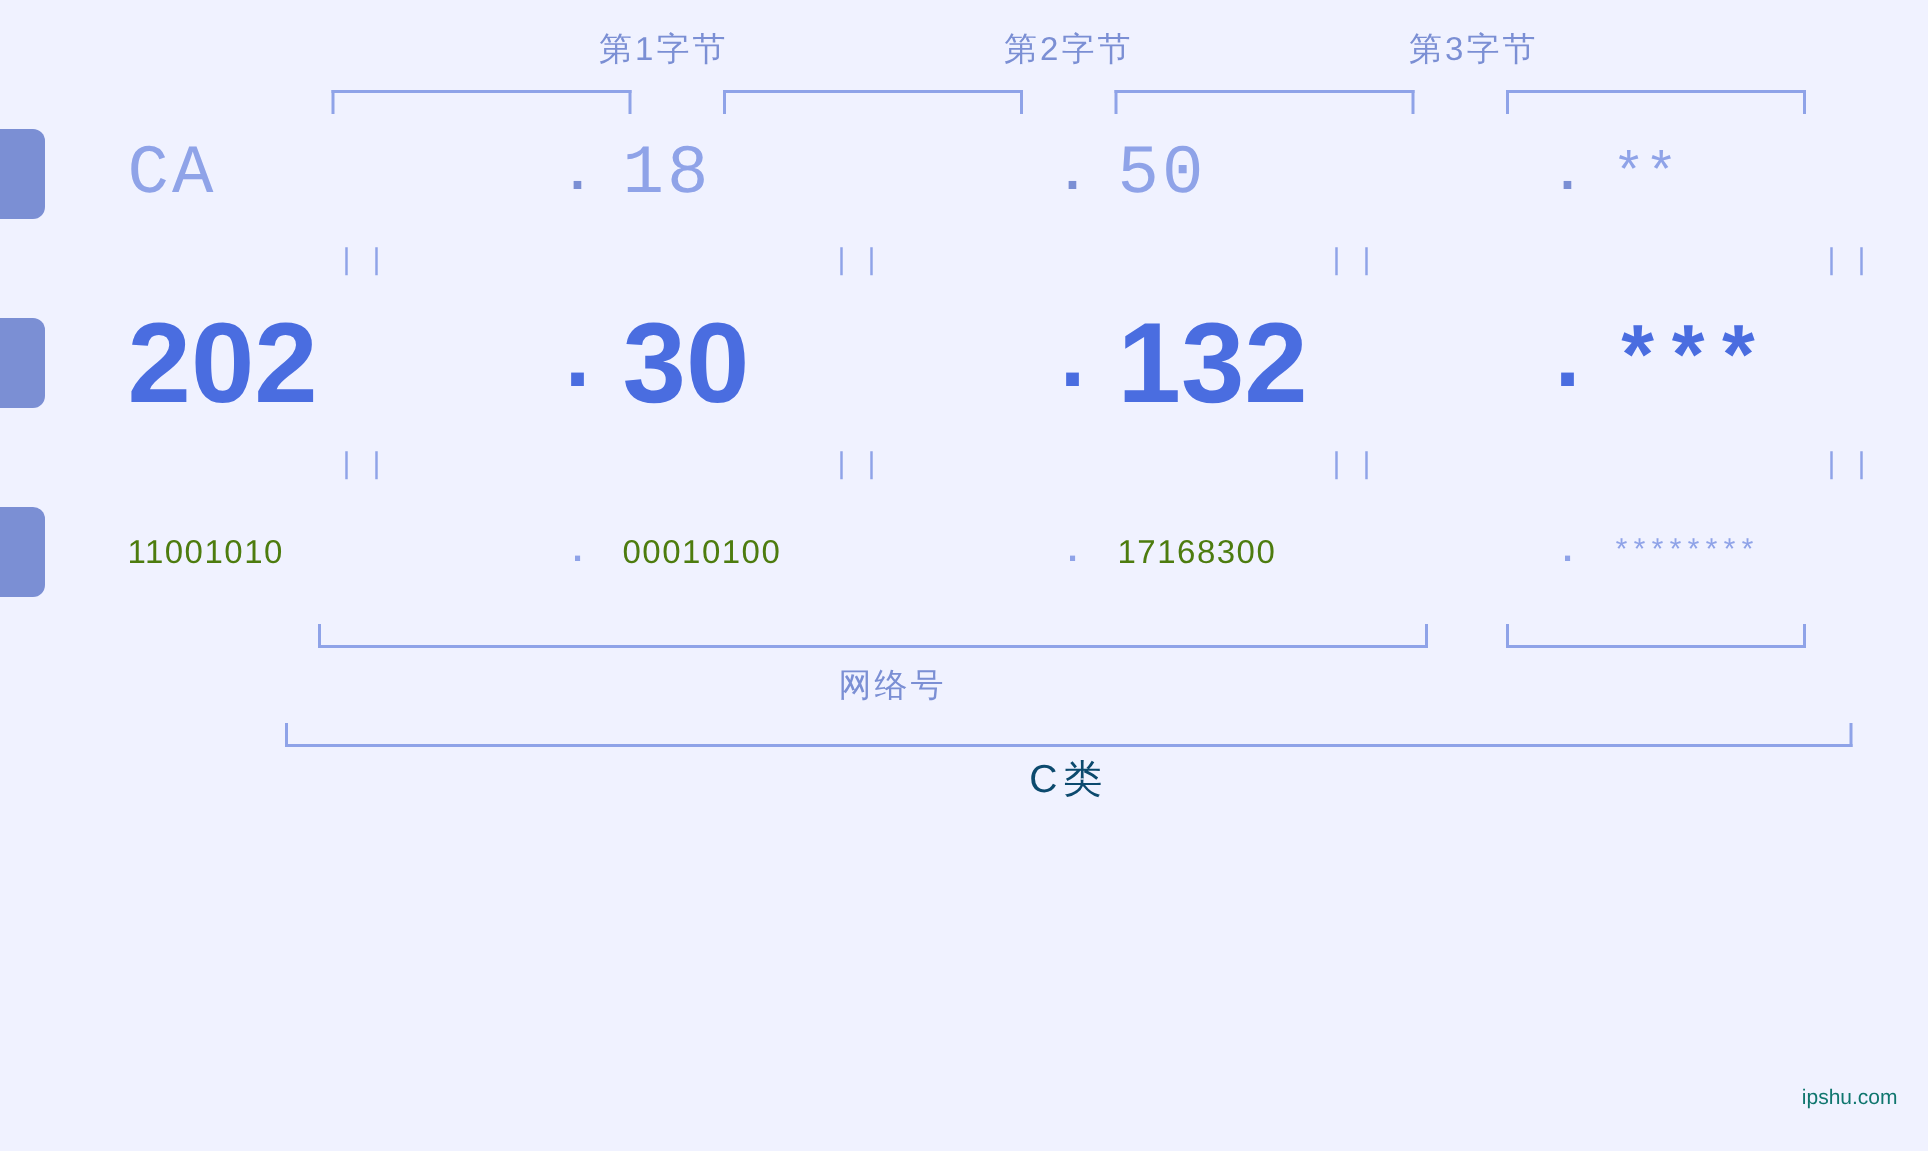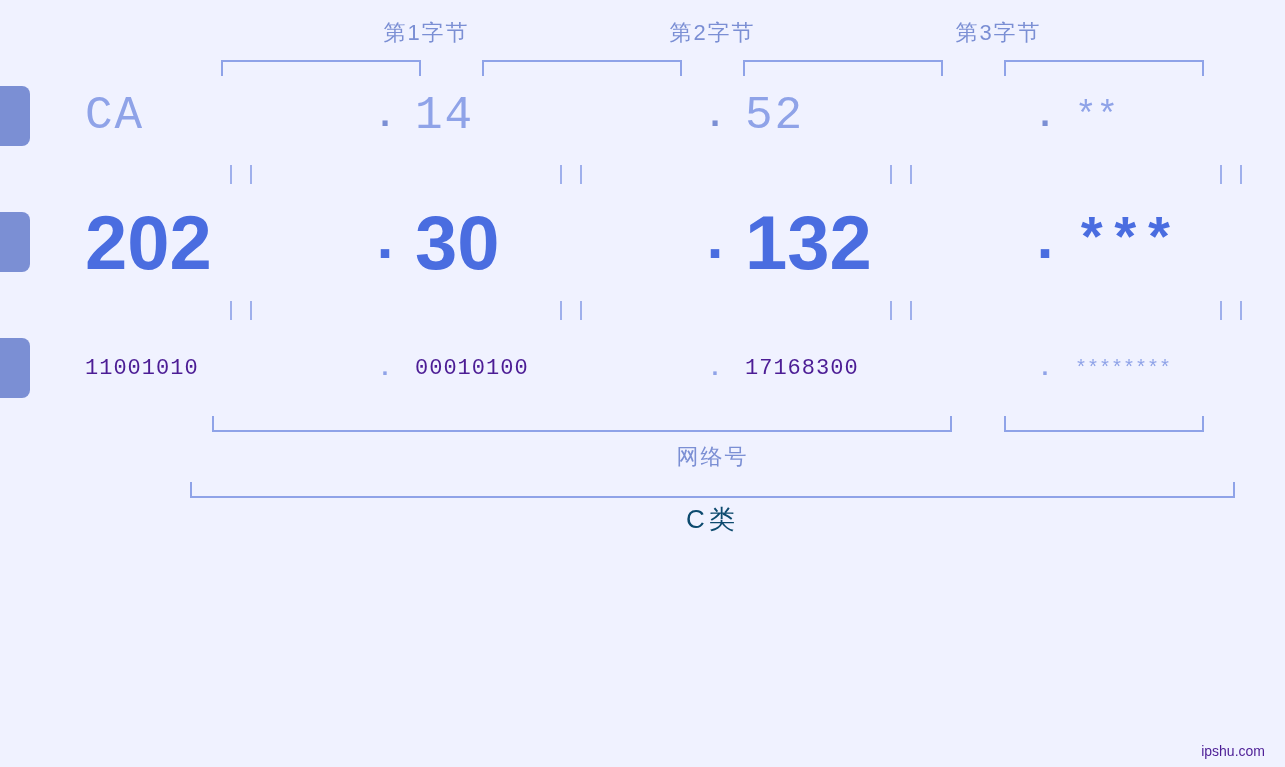--- a/index.html
+++ b/index.html
@@ -22,21 +22,21 @@
       align-items: center;
       padding: 0 50px;
     }
 
     
     .byte-headers {
       display: flex;
       width: 100%;
       justify-content: center;
       margin-top: 18px;
-      gap: 16px;
+      gap: 0;
       padding-left: 140px;
     }
 
     .byte-header {
       width: 270px;
       text-align: center;
       font-size: 22px;
       color: #7b8fd4;
       font-family: sans-serif;
       letter-spacing: 2px;
@@ -141,22 +141,22 @@
 
     .dec-dot {
       font-size: 60px;
       color: #4a6de0;
       font-weight: bold;
     }
 
     
     .bin-value {
       font-size: 22px;
-      color: #4c1d95;
-      font-family: Liberation Mono, monospace;
+      color: #4d7c0f;
+      font-family: Liberation Sans, sans-serif;
       letter-spacing: 1px;
     }
 
     .bin-hidden {
       font-size: 20px;
       color: #8fa3e8;
     }
 
     
     .brackets-bottom {
@@ -199,20 +199,21 @@
       border-right: 2px solid #8fa3e8;
     }
 
     
     .segment-labels {
       display: flex;
       width: 100%;
       justify-content: center;
       padding-left: 140px;
       margin-top: 4px;
+      flex-direction: column;
     }
 
     .segment-label-network {
       width: 810px;
       text-align: center;
       font-size: 22px;
       color: #7b8fd4;
       font-family: sans-serif;
       letter-spacing: 2px;
     }
@@ -256,24 +257,24 @@
       text-align: center;
       font-size: 26px;
       color: #0c4a6e;
       font-family: sans-serif;
       letter-spacing: 4px;
     }
 
     
     .watermark {
       position: absolute;
-      bottom: 8px;
+      bottom: 28px;
       right: 20px;
       font-size: 14px;
-      color: #4c1d95;
+      color: #0f766e;
       font-family: sans-serif;
     }
 
     
     .eq-row {
       display: flex;
       padding-left: 195px;
       height: 36px;
       align-items: center;
     }
@@ -322,25 +323,25 @@
     <div class="row-label">
       
       
     </div>
     <div class="row-cells">
       <div class="cell">
         <span class="hex-value">CA</span>
       </div>
       <div class="cell-dot">.</div>
       <div class="cell">
-        <span class="hex-value">14</span>
+        <span class="hex-value">18</span>
       </div>
       <div class="cell-dot">.</div>
       <div class="cell">
-        <span class="hex-value">52</span>
+        <span class="hex-value">50</span>
       </div>
       <div class="cell-dot">.</div>
       <div class="cell">
         <span class="hex-hidden">**</span>
       </div>
     </div>
   </div>
 
   <div class="eq-row">
     <div class="eq-cell">||</div>

